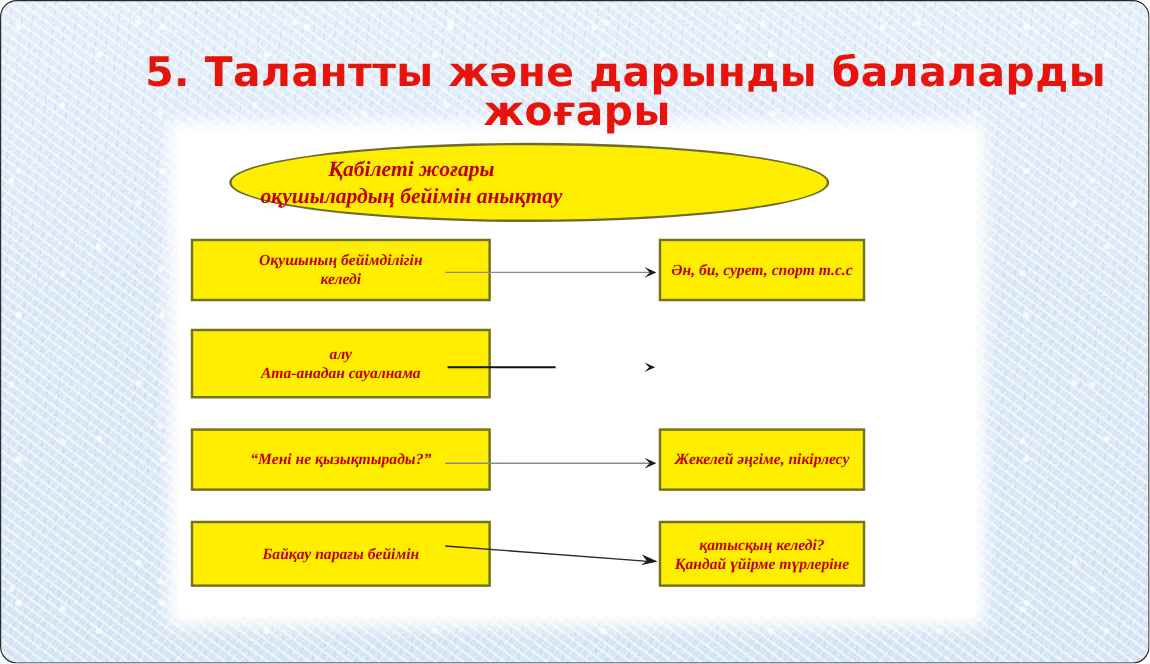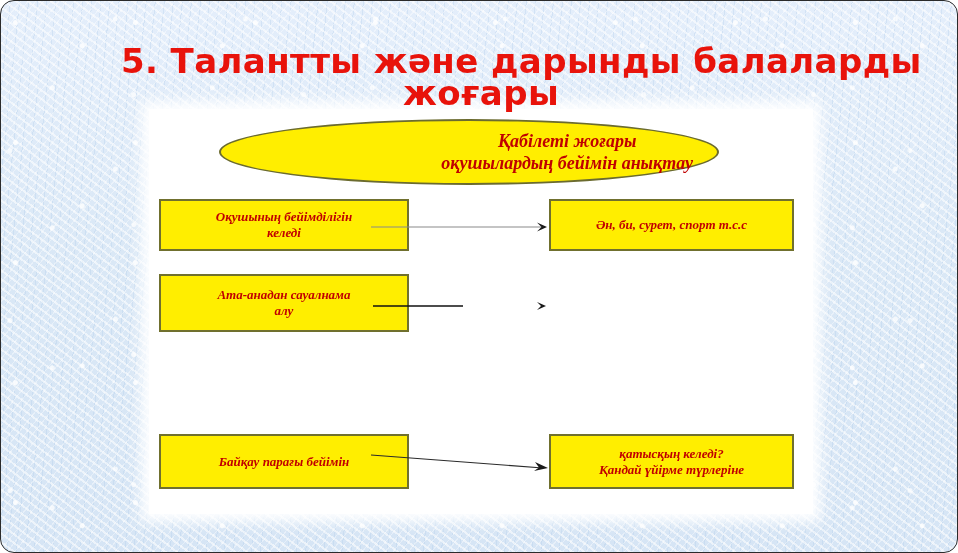--- a/index.html
+++ b/index.html
@@ -65,30 +65,30 @@
     width: 664px;
     height: 405px;
     background: #ffffff;
     box-shadow: 0 0 12px 8px rgba(255,255,255,0.95);
     z-index: 2;
   }
 
   
   #oval-header {
     position: absolute;
-    left: 70px;
+    left: 42px;
     top: 10px;
     width: 496px;
     height: 62px;
     background: #ffee00;
     border: 2px solid #6b6b2f;
     border-radius: 50% / 50%;
     display: flex;
     align-items: center;
-    justify-content: flex-end;
+    justify-content: flex-start;
     text-align: center;
   }
   #oval-header .oval-text {
     color: #c00000;
     font-family: "Liberation Serif", serif;
     font-weight: bold;
     font-style: italic;
     font-size: 18px;
     line-height: 22px;
     padding: 0 24px;
@@ -120,21 +120,21 @@
     color: #c00000;
     font-family: "Liberation Serif", serif;
     font-weight: bold;
     font-style: italic;
     font-size: 13px;
     line-height: 16px;
     padding: 0 7px;
   }
 
   .box.left  { left: 10px;   width: 250px; }
-  .box.right { left: 400px; width: 245px; }
+  .box.right { left: 400px; width: 172px; }
 
   .row.r1 .box { height: 52px; top: 0; }
   .row.r2 .box { height: 58px; top: 0; }
   .row.r3 .box { height: 52px; top: 0; }
   .row.r4 .box { height: 55px; top: 0; }
 
   
   .connector {
     position: absolute;
     overflow: visible;
@@ -183,34 +183,54 @@
       <div class="box right">
         <div class="box-text">
           <div>Ән, би, сурет, спорт т.с.с</div>
         </div>
       </div>
     </div>
 
     <div class="row r2">
       <div class="box left">
         <div class="box-text">
+          <div>алу</div>
           <div>Ата-анадан сауалнама</div>
-          <div>алу</div>
         </div>
       </div>
 
       <div class="connector conn-r2">
         <svg width="180" height="12" viewBox="0 0 180 12" aria-hidden="true">
           <line x1="2" y1="6" x2="92" y2="6" stroke="#111111" stroke-width="1.6"></line>
           <path d="M166,2 L175,6 L166,10 L170,6 Z" fill="#1a1a1a"></path>
         </svg>
       </div>
 
     </div>
 
+    <div class="row r3">
+      <div class="box left">
+        <div class="box-text">
+          <div>“Мені не қызықтырады?”</div>
+        </div>
+      </div>
+
+      <div class="connector conn-r3">
+        <svg width="180" height="12" viewBox="0 0 180 12" aria-hidden="true">
+          <line x1="0" y1="7" x2="172" y2="7" stroke="#8a8a8a" stroke-width="1.2"></line>
+          <path d="M166,2.5 L176,7 L166,11.5 L170.5,7 Z" fill="#1a1a1a"></path>
+        </svg>
+      </div>
+
+      <div class="box right">
+        <div class="box-text">
+          <div>Жекелей әңгіме, пікірлесу</div>
+        </div>
+      </div>
+    </div>
 
     <div class="row r4">
       <div class="box left">
         <div class="box-text">
           <div>Байқау парағы бейімін</div>
         </div>
       </div>
 
       <div class="connector conn-r4">
         <svg width="182" height="28" viewBox="0 0 182 28" aria-hidden="true">

